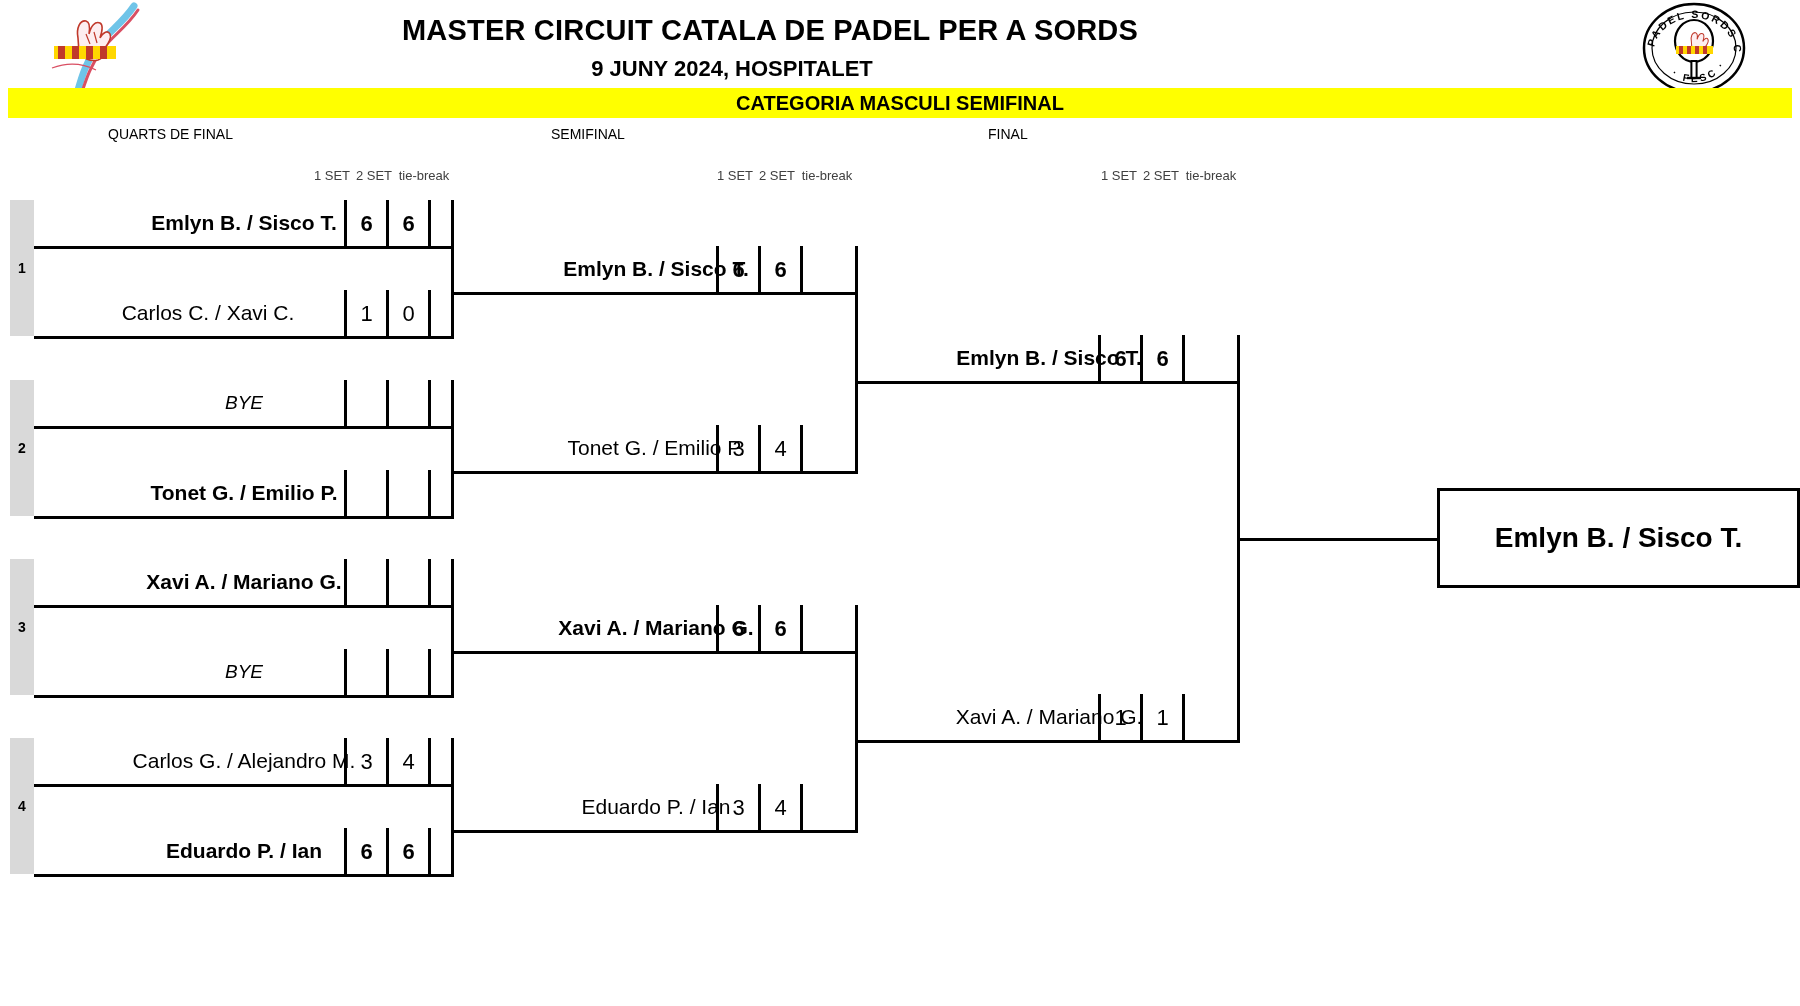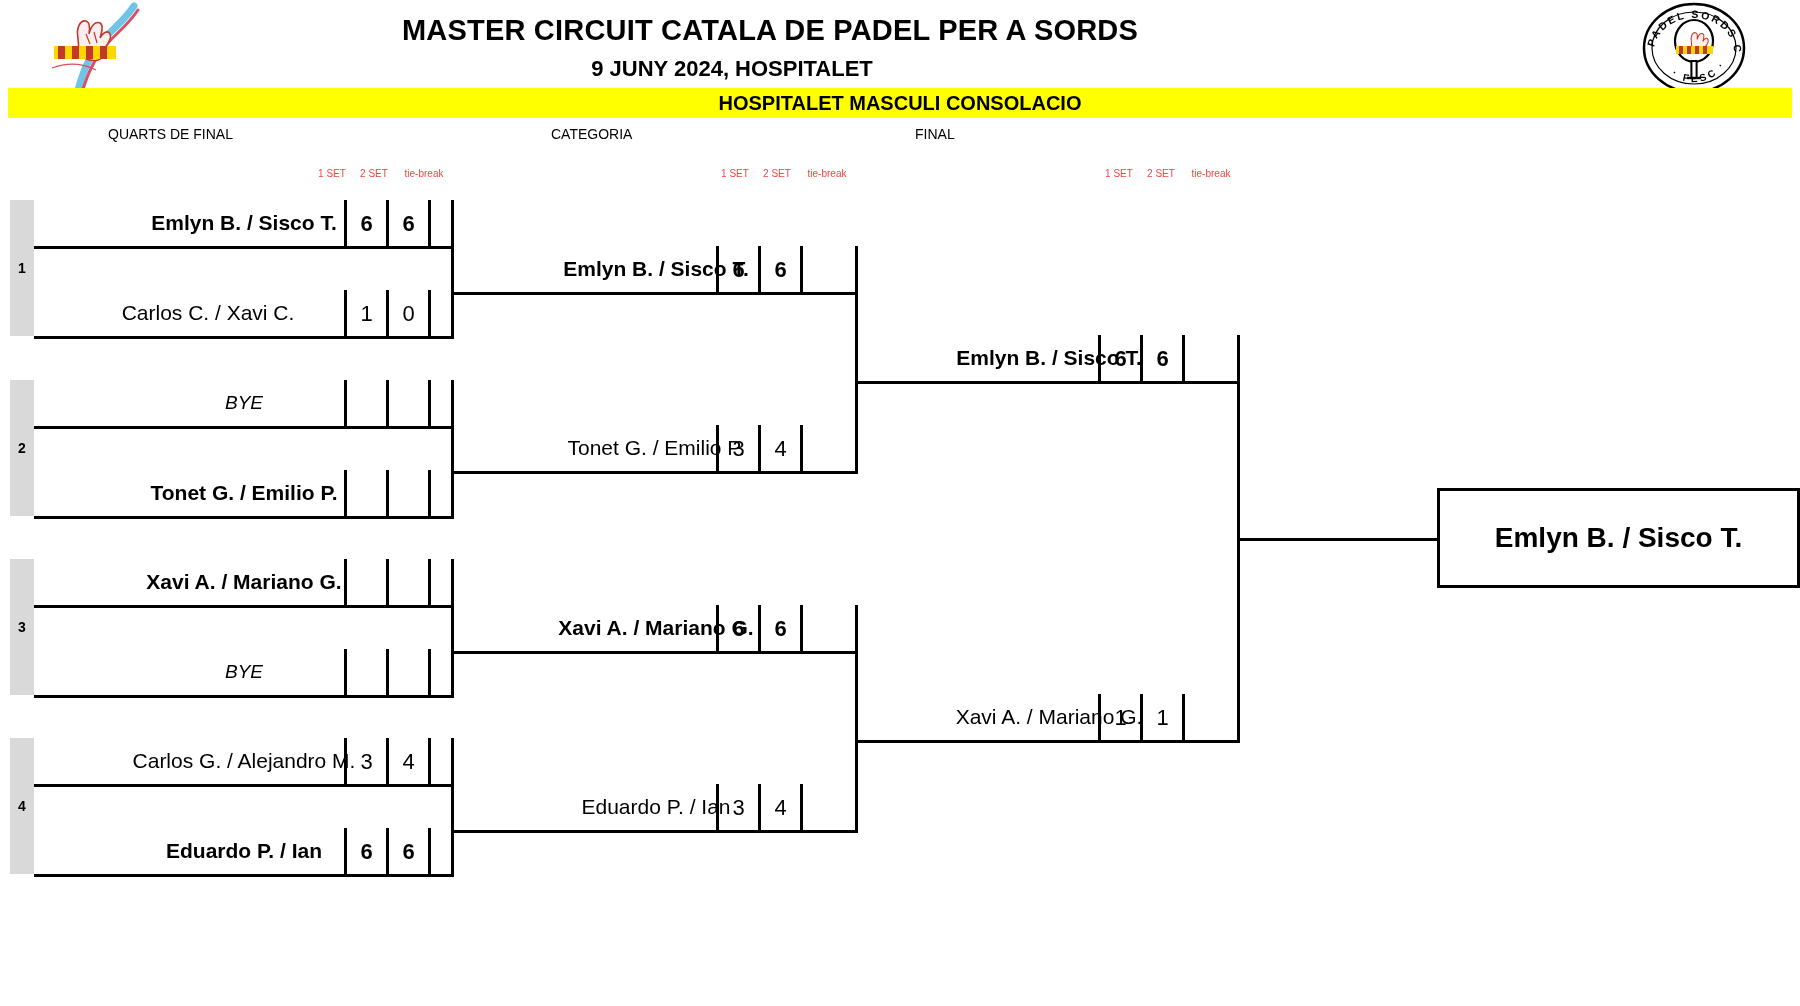--- a/index.html
+++ b/index.html
@@ -30,21 +30,21 @@
     background: #ffff00; display: flex; align-items: center; justify-content: center;
   }
   .cat-banner span { font-size: 20px; font-weight: bold; color: #000; }
 
   
   .round-label {
     position: absolute; font-size: 14px; color: #000;
     white-space: nowrap;
   }
   .set-head {
-    position: absolute; font-size: 10px; color: #ef4444; white-space: nowrap;
+    position: absolute; font-size: 13px; color: #404040; white-space: nowrap;
   }
   .set-head .s1 { display:inline-block; width: 42px; text-align:center; }
   .set-head .s2 { display:inline-block; width: 42px; text-align:center; }
   .set-head .tb { display:inline-block; width: 58px; text-align:center; }
 
   
   .seedbox {
     position: absolute; width: 24px; background: #d9d9d9;
     display: flex; align-items: center; justify-content: center;
     font-size: 14px; font-weight: bold; color: #000;
@@ -135,26 +135,26 @@
         <rect x="11" y="0" width="4" height="8" fill="#c0392b"></rect>
         <rect x="19" y="0" width="4" height="8" fill="#c0392b"></rect>
         <rect x="27" y="0" width="4" height="8" fill="#c0392b"></rect>
       </g>
     </svg>
   </div>
 
   <div class="title-main">MASTER CIRCUIT CATALA DE PADEL PER A SORDS</div>
   <div class="title-sub">9 JUNY 2024, HOSPITALET</div>
   <div class="cat-banner">
-    <span>HOSPITALET  MASCULI CONSOLACIO</span>
+    <span>CATEGORIA  MASCULI SEMIFINAL</span>
   </div>
 
   <div class="round-label" style="left:108px; top:126px;">QUARTS DE FINAL</div>
-  <div class="round-label" style="left:551px; top:126px;">CATEGORIA</div>
-  <div class="round-label" style="left:915px; top:126px;">FINAL</div>
+  <div class="round-label" style="left:551px; top:126px;">SEMIFINAL</div>
+  <div class="round-label" style="left:988px; top:126px;">FINAL</div>
 
   <div class="set-head" style="left:311px; top:168px;">
     <span class="s1">1 SET</span><span class="s2">2 SET</span><span class="tb">tie-break</span>
   </div>
   <div class="set-head" style="left:714px; top:168px;">
     <span class="s1">1 SET</span><span class="s2">2 SET</span><span class="tb">tie-break</span>
   </div>
   <div class="set-head" style="left:1098px; top:168px;">
     <span class="s1">1 SET</span><span class="s2">2 SET</span><span class="tb">tie-break</span>
   </div>

